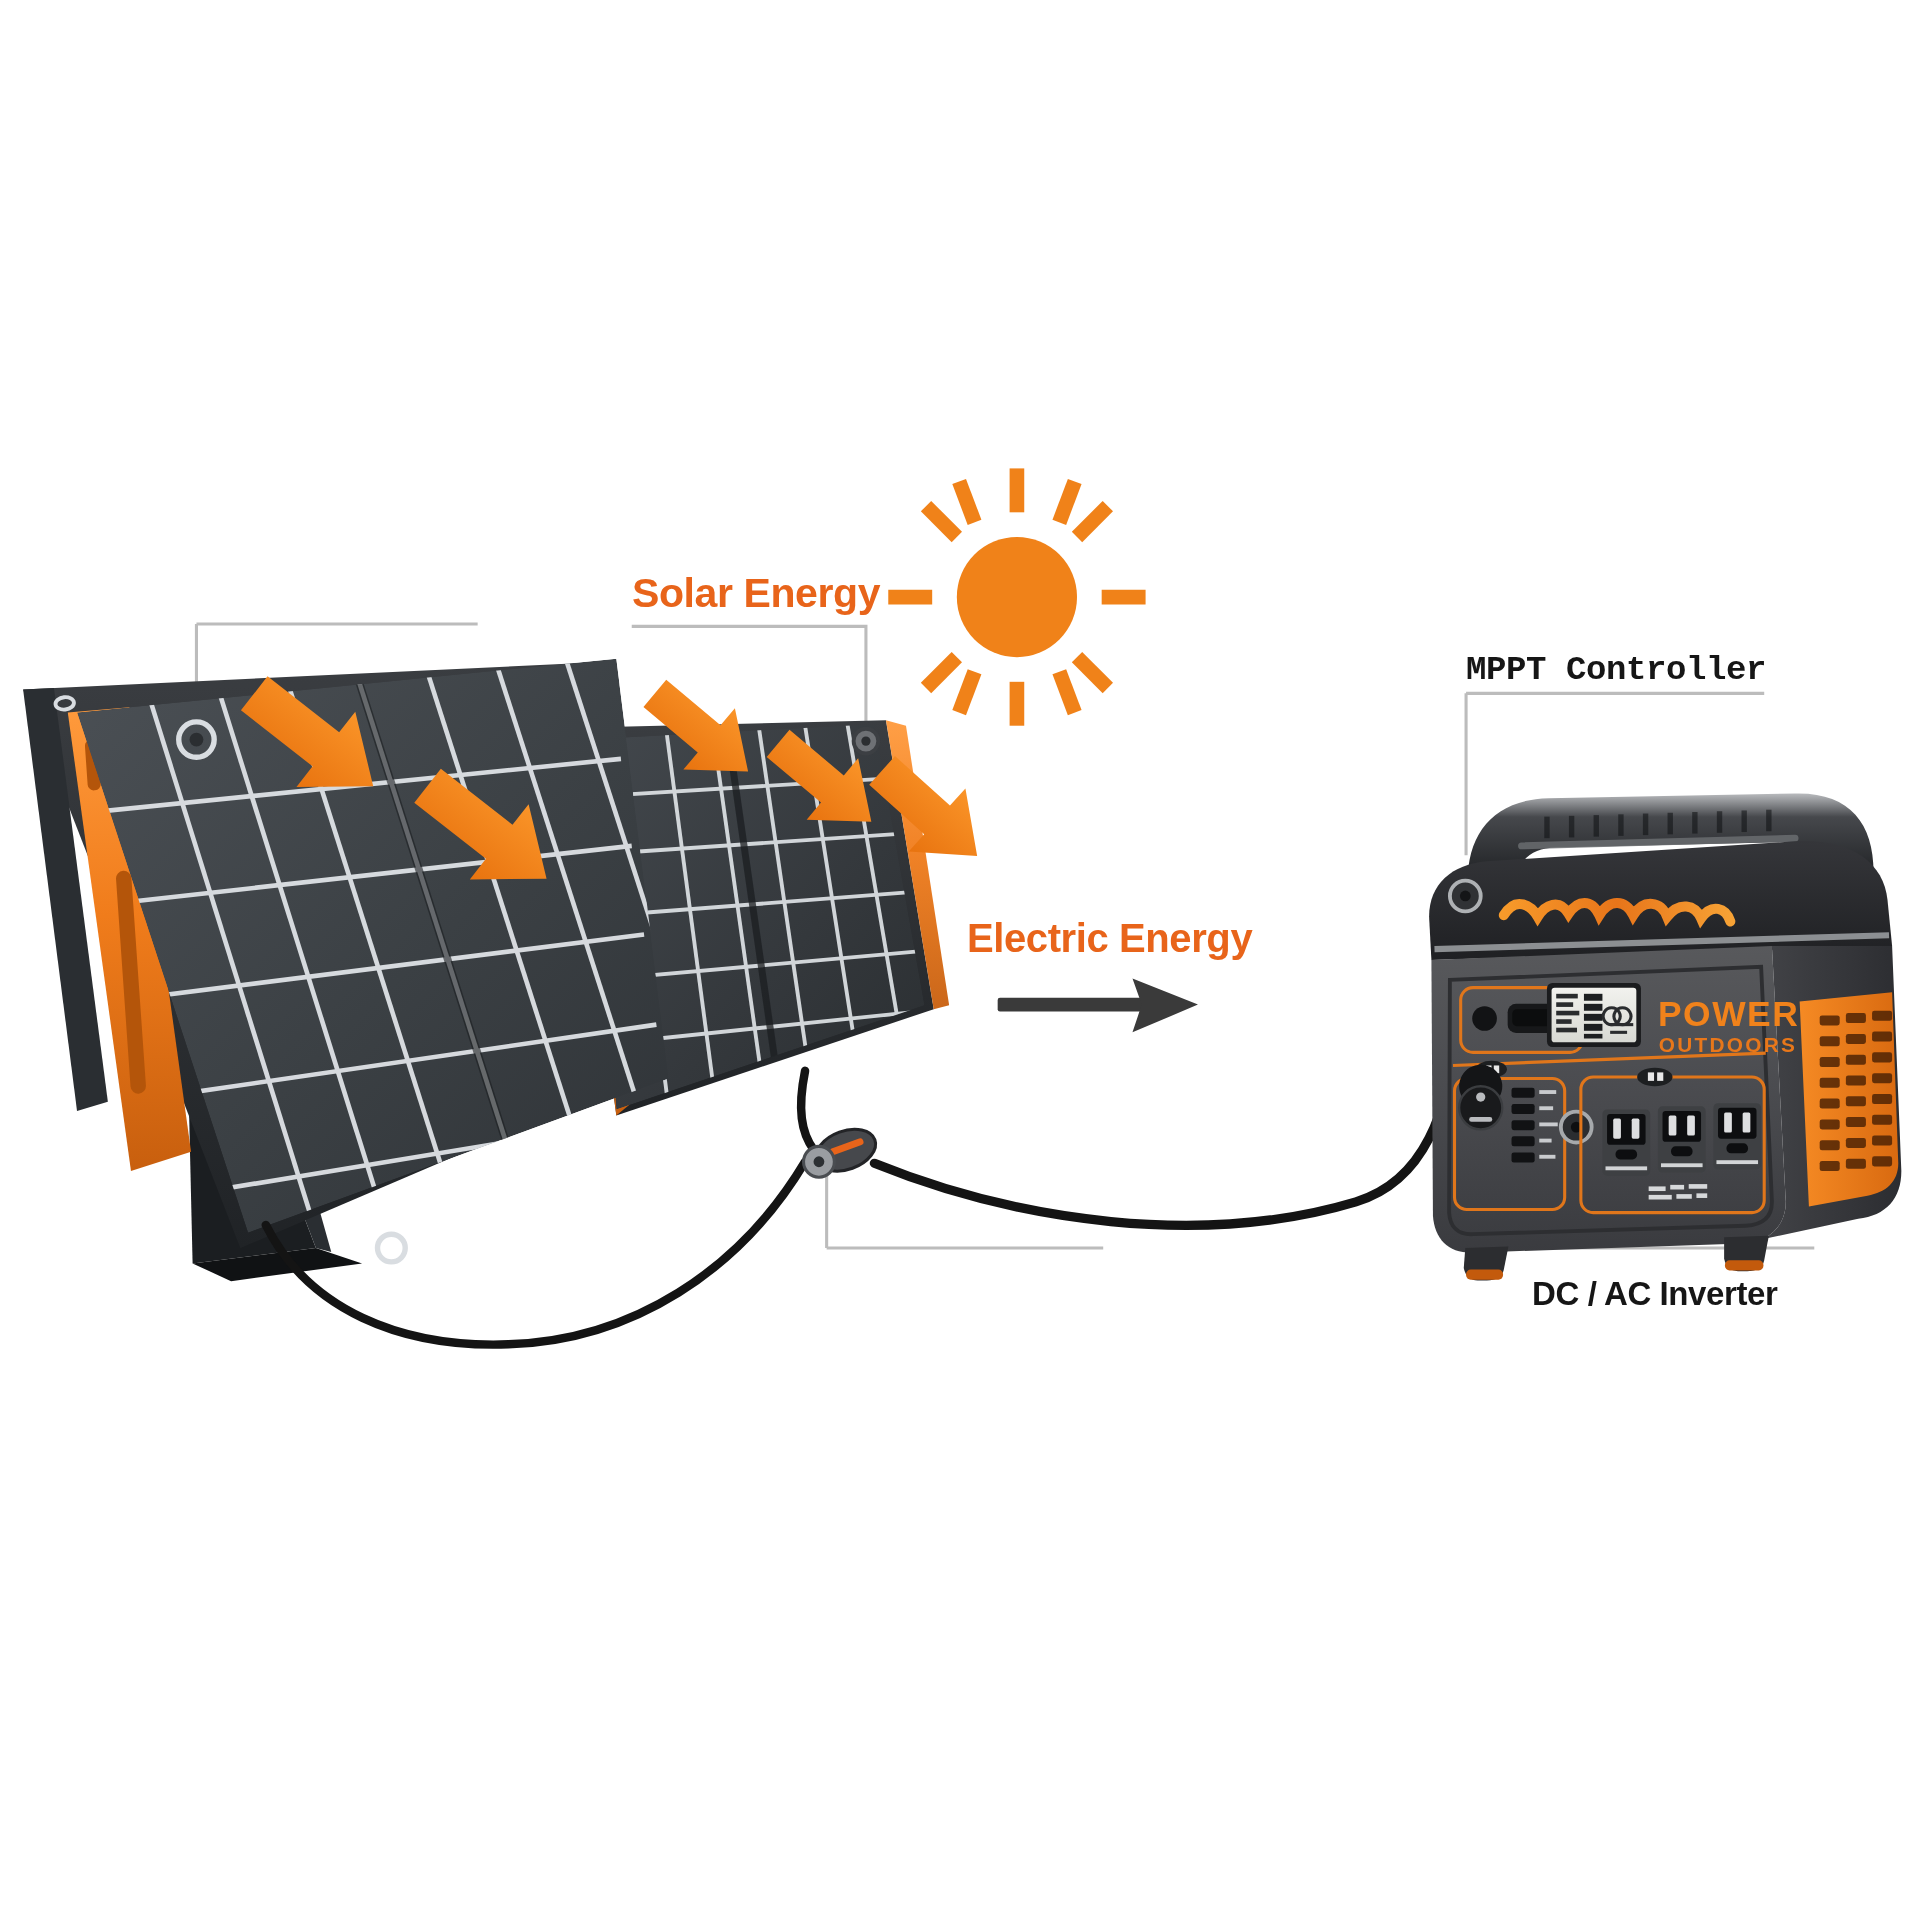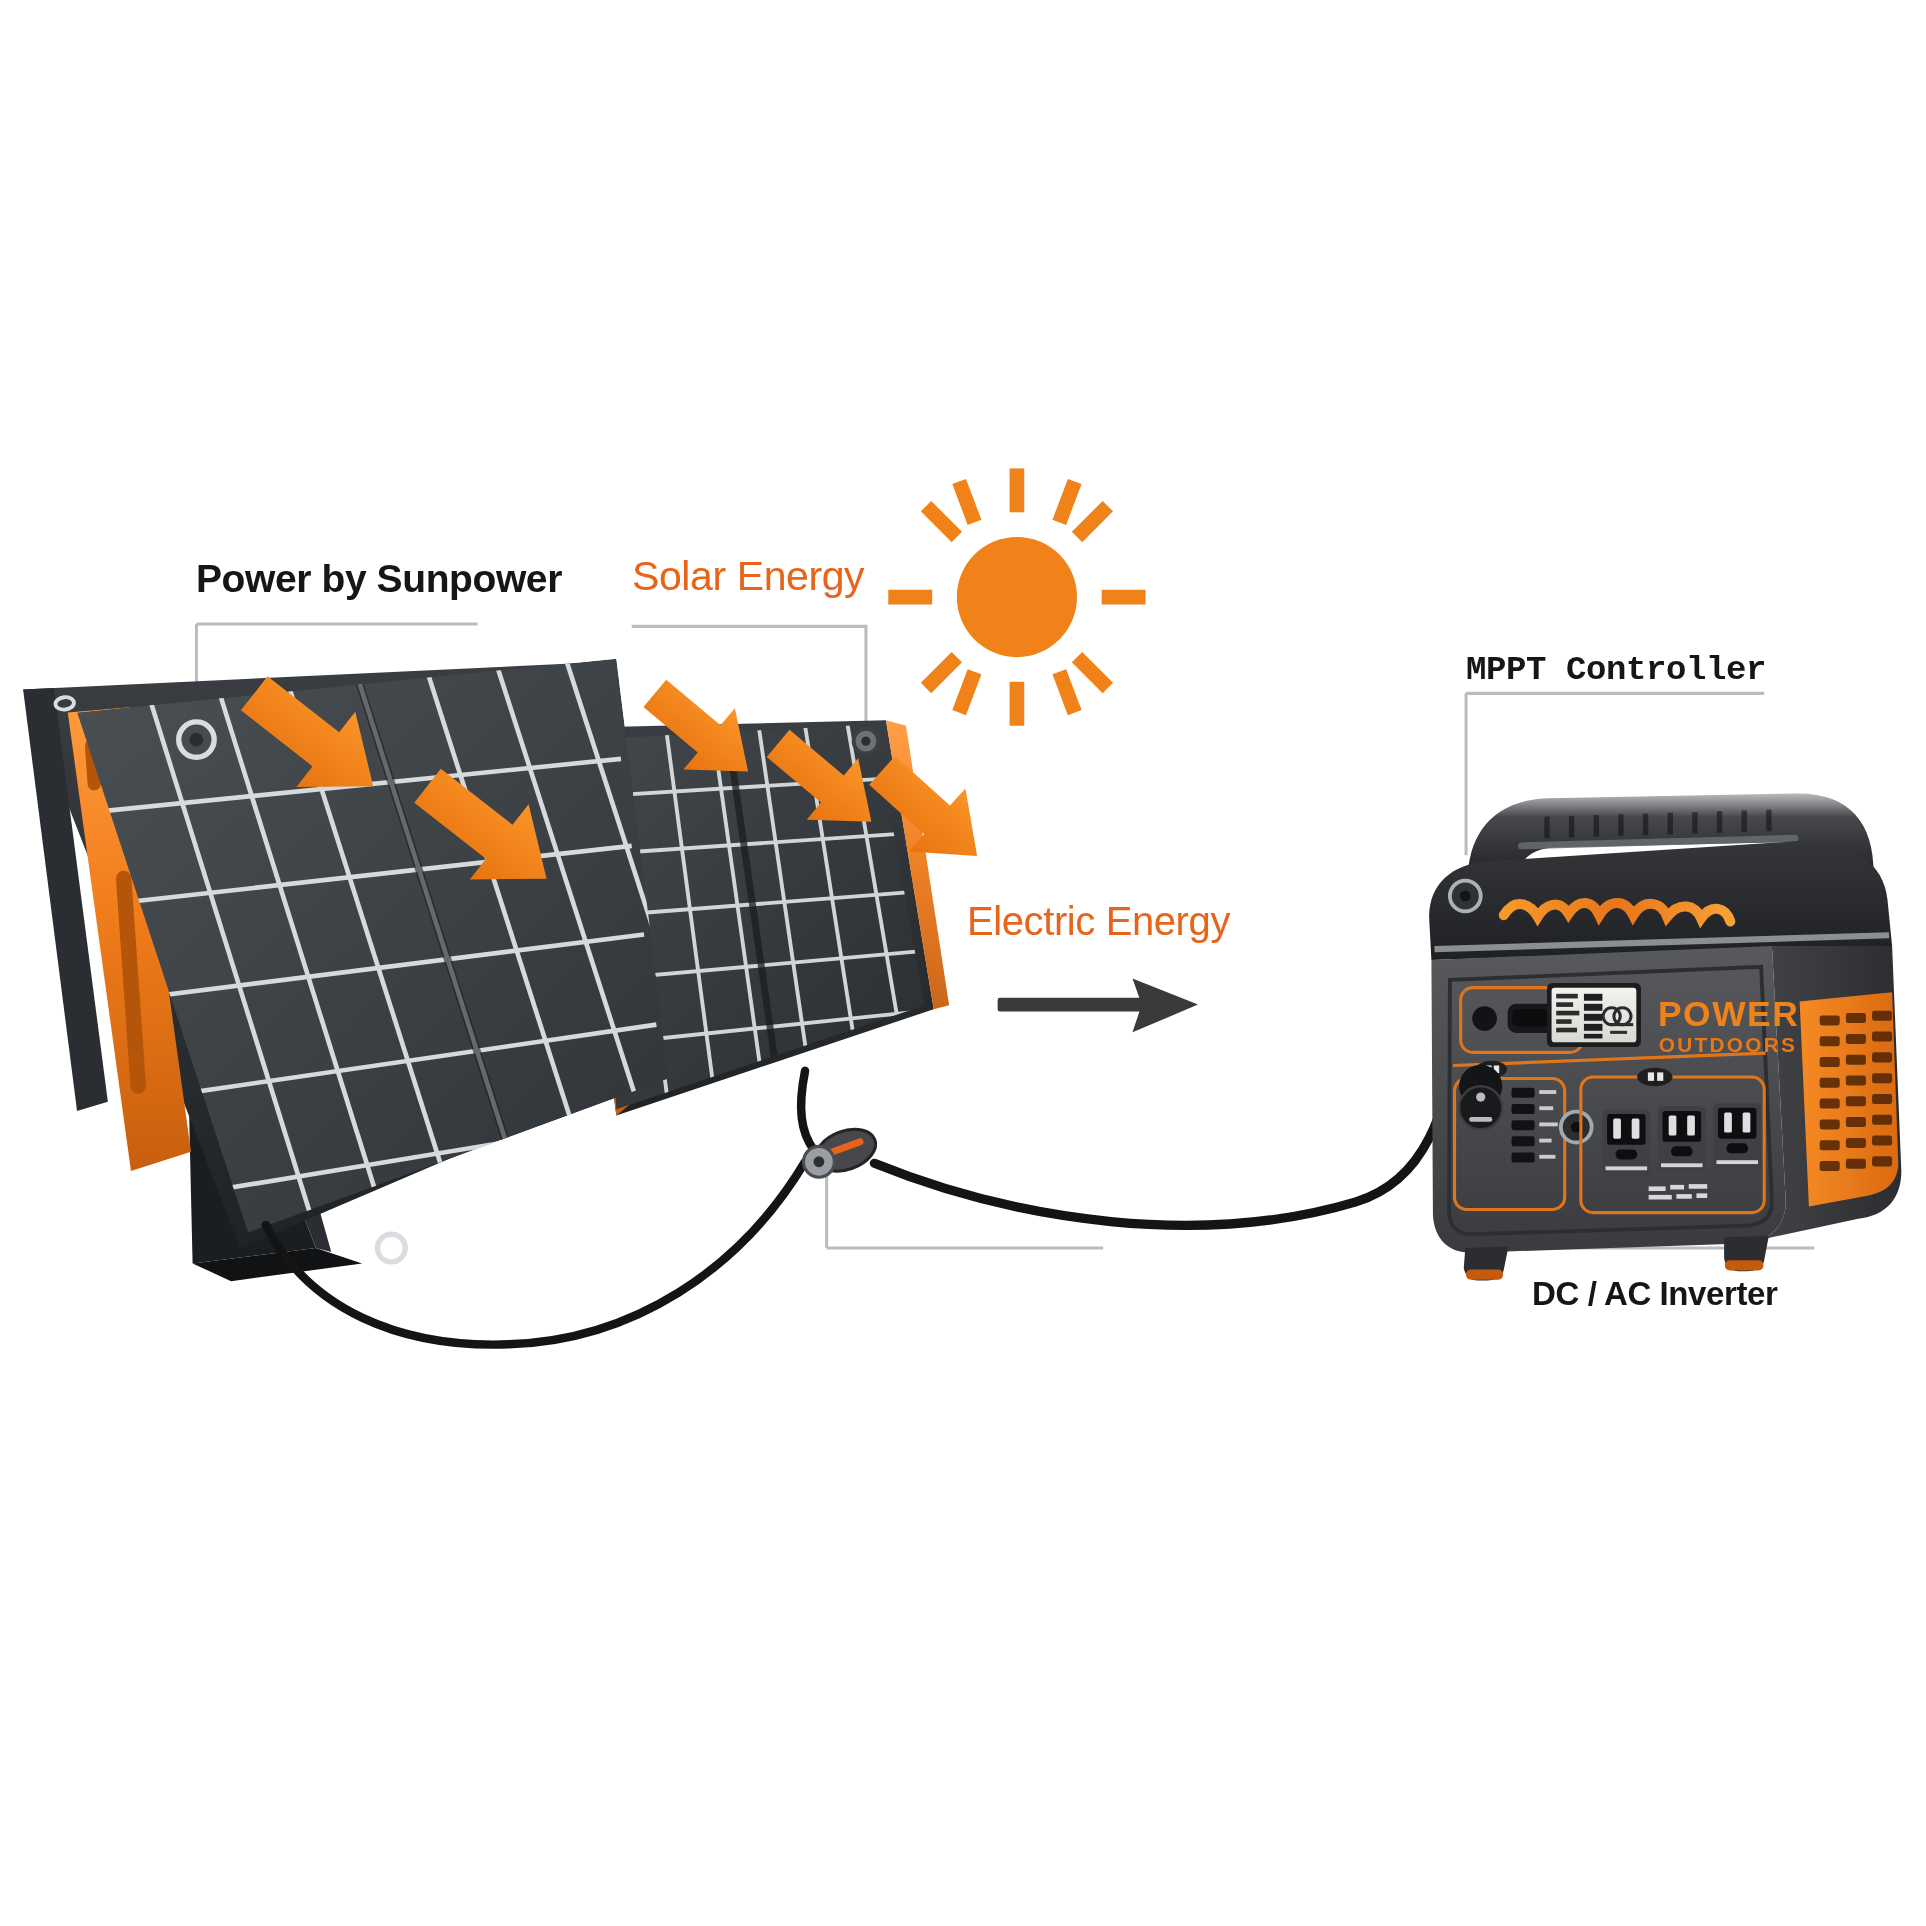--- a/index.html
+++ b/index.html
@@ -7,21 +7,21 @@
   body{
     width:1926px;height:1926px;overflow:hidden;
     font-family:"Liberation Sans", sans-serif;
     background:#ffffff;
     position:relative;
   }
   #stage{position:absolute;left:0;top:0;width:1926px;height:1926px;background:#fff;}
   #stage svg{position:absolute;left:0;top:0;}
   .lbl{position:absolute;white-space:nowrap;}
   .lbl-dark{color:#161616;font-weight:700;letter-spacing:-0.4px;}
-  .lbl-orange{color:#E8641A;font-weight:400;letter-spacing:-0.4px;}
+  .lbl-orange{color:#E8641A;font-weight:700;letter-spacing:-0.4px;margin-top:17px;}
 </style>
 </head>
 <body>
 
 <div id="stage">
 
   <svg width="1926" height="1926" viewBox="0 0 2500 2500">
     <defs>
 
       <linearGradient id="cellGrad" x1="0" y1="0" x2="1" y2="1">
@@ -466,21 +466,20 @@
         <rect x="2239" y="1636" width="50" height="13" rx="6" fill="#C35A0C"></rect>
       </g>
 
       <g>
         <circle cx="1902" cy="1163" r="20" fill="#303235" stroke="#aeb1b4" stroke-width="5"></circle>
         <circle cx="1902" cy="1163" r="7" fill="#141517"></circle>
       </g>
     </g>
   </svg>
 
-  <div class="lbl lbl-dark" style="left:196px;top:557px;font-size:39px;">Power by Sunpower</div>
 
   <div class="lbl lbl-orange" style="left:632px;top:553px;font-size:41px;">Solar Energy</div>
 
   <div class="lbl lbl-orange" style="left:967px;top:899px;font-size:40px;text-align:right;">Electric Energy</div>
 
   <div class="lbl lbl-dark" style="left:1466px;top:651px;font-size:34px;font-family:Liberation Mono, monospace;">MPPT Controller</div>
 
 
   <div class="lbl lbl-dark" style="left:1532px;top:1275px;font-size:33px;">DC / AC Inverter</div>
 

